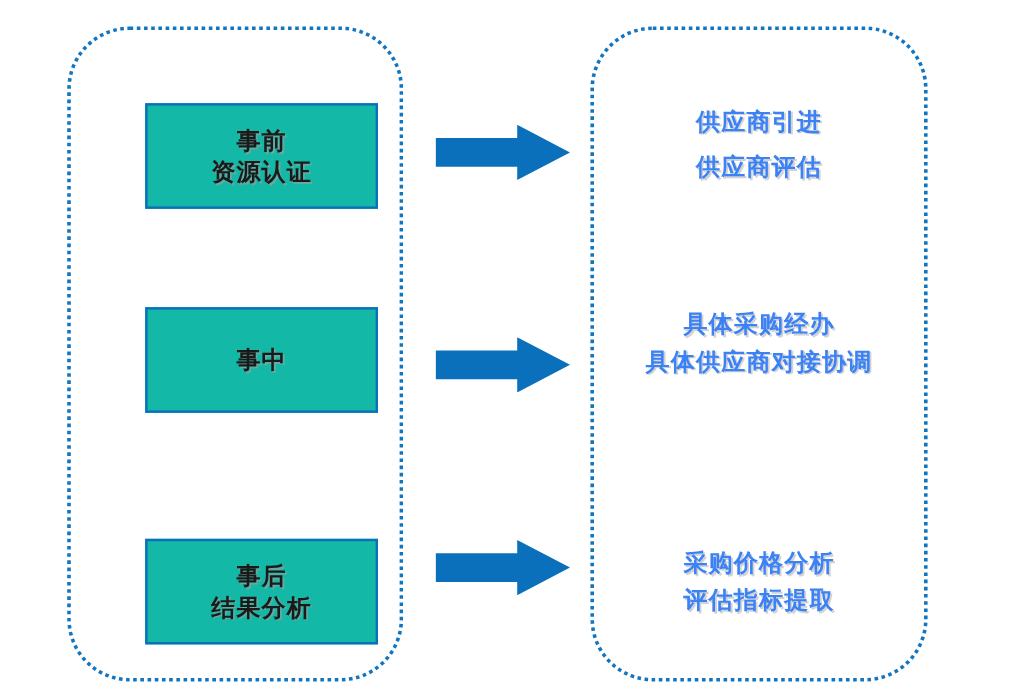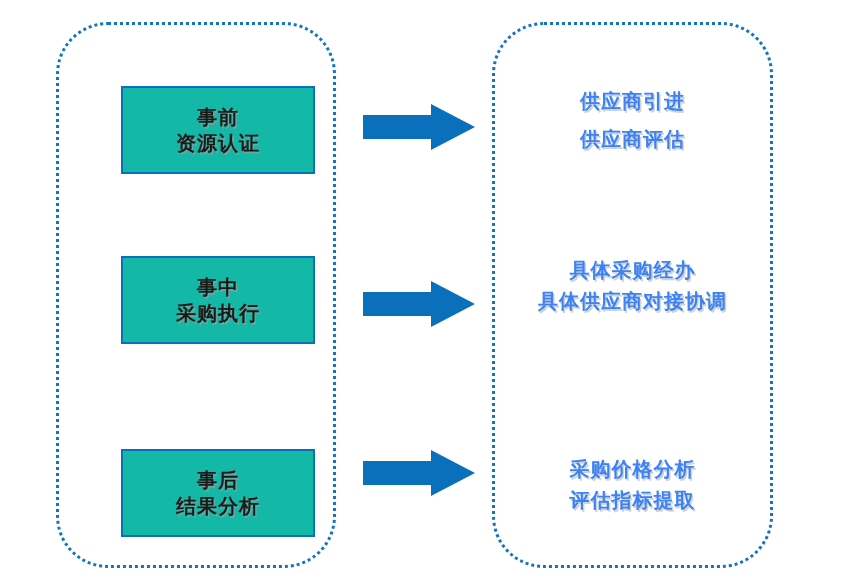--- a/index.html
+++ b/index.html
@@ -118,21 +118,20 @@
 
   <div id="zone-right" class="zone"></div>
 
   <div id="stage-box-0" class="stage-box">
     <span class="stage-line">事前</span>
     <span class="stage-line">资源认证</span>
   </div>
 
   <div id="stage-box-1" class="stage-box">
     <span class="stage-line">事中</span>
-    <span class="stage-line">采购执行</span>
   </div>
 
   <div id="stage-box-2" class="stage-box">
     <span class="stage-line">事后</span>
     <span class="stage-line">结果分析</span>
   </div>
 
   <div id="arrow-0" class="arrow">
     <svg viewBox="0 0 112 46" preserveAspectRatio="none" aria-hidden="true">
       <polygon points="0,11 68,11 68,0 112,23 68,46 68,35 0,35" fill="#0b70bc"></polygon>

